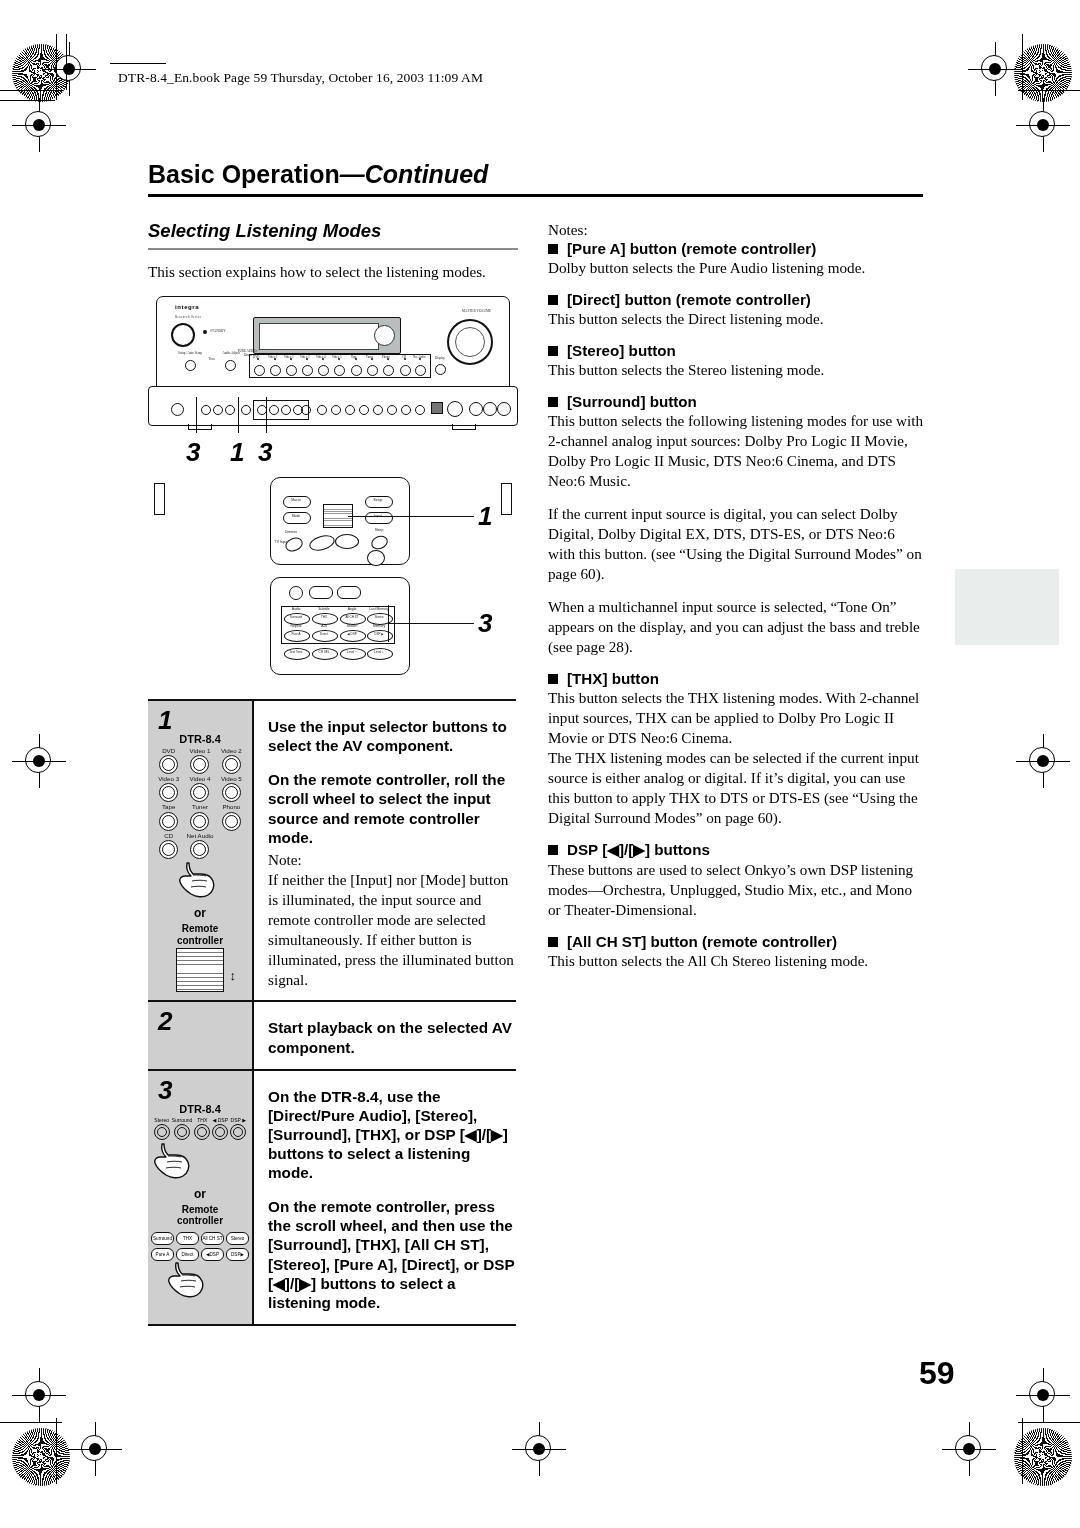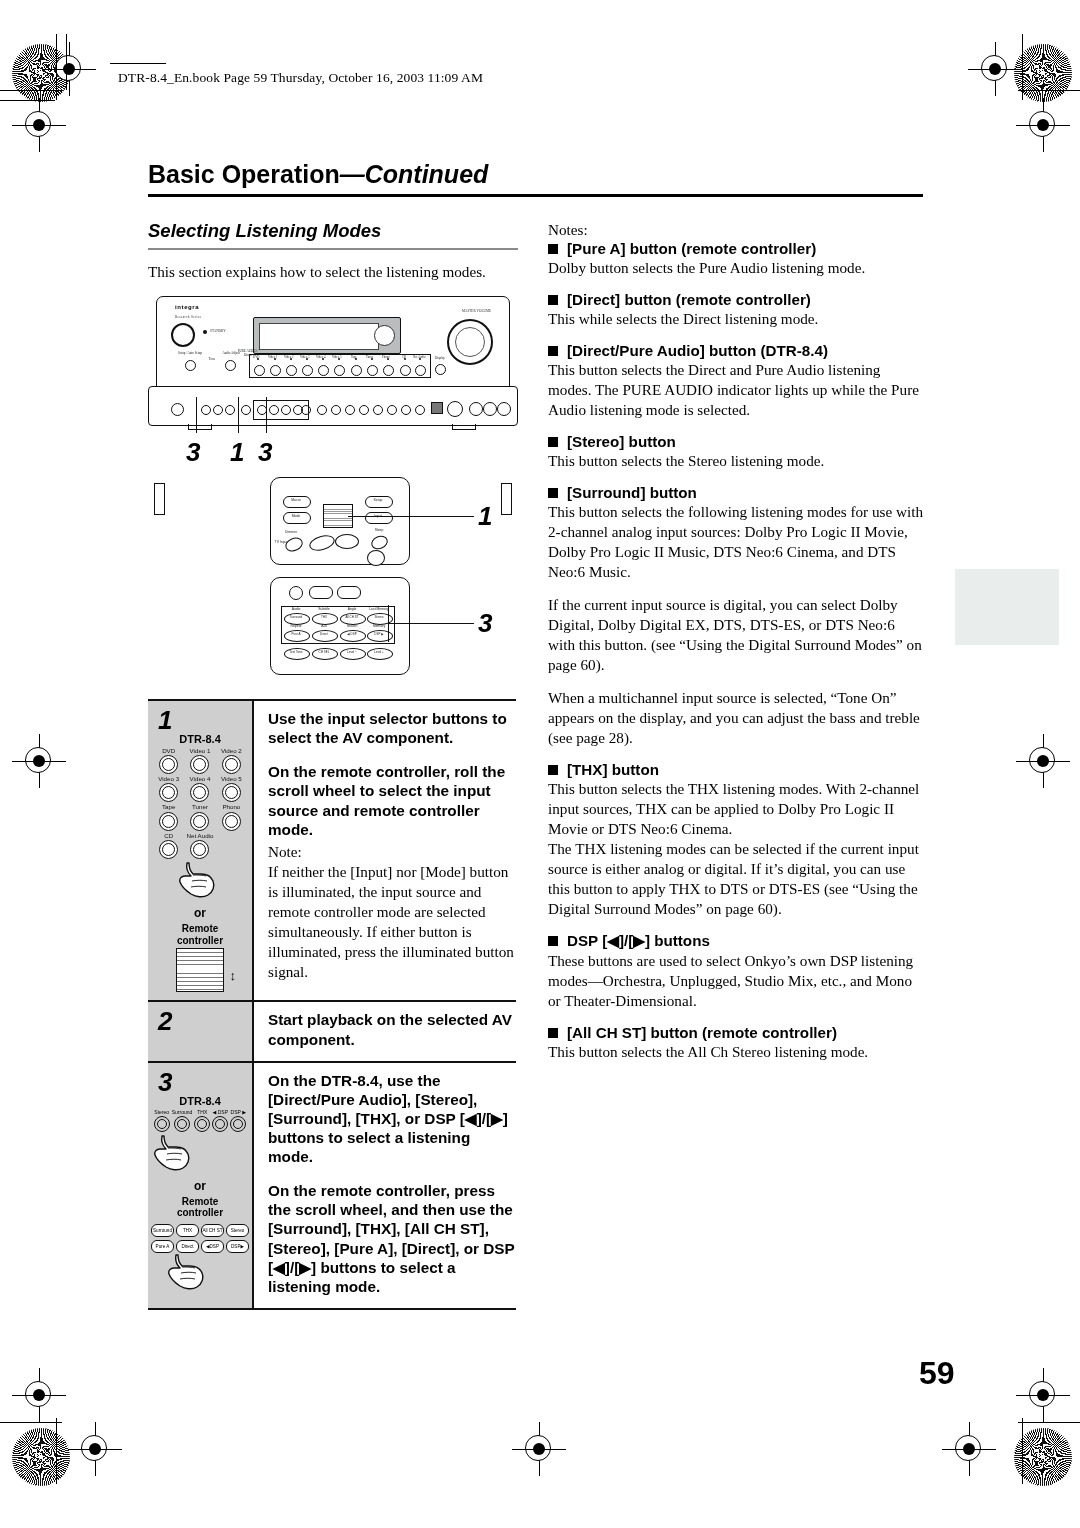--- a/index.html
+++ b/index.html
@@ -90,21 +90,21 @@
   .rm-line{position:absolute;height:1px;background:#111;}
 
   
   .steps{width:368px;border-top:2.2px solid #111;margin-top:6px;}
   .step{display:flex;border-bottom:2.2px solid #111;}
   .step-left{width:104px;background:#cfcfcf;flex:none;position:relative;padding:6px 0 8px 0;}
   .step-right{flex:1;background:#fff;padding:8px 0 10px 14px;border-left:2.2px solid #111;}
   .step-num{font-family:"Liberation Sans",sans-serif;font-size:26px;font-weight:bold;
             font-style:italic;margin-left:10px;line-height:1;}
   .step-h{font-family:"Liberation Sans",sans-serif;font-size:15.3px;font-weight:bold;
-          line-height:1.25;margin:0 0 2px 0;}
+          line-height:1.25;margin:8px 0 2px 0;}
   .step-h + .step-h{margin-top:15px;}
   .step-note-lab{font-size:15.2px;line-height:1.32;margin:3px 0 0 0;}
   .step-note{font-size:15.2px;line-height:1.32;margin:0;}
   .or{font-family:"Liberation Sans",sans-serif;font-size:12px;font-weight:bold;text-align:center;margin:7px 0 3px 0;}
   .rc-lab{font-family:"Liberation Sans",sans-serif;font-size:10px;font-weight:bold;text-align:center;line-height:1.18;}
   .dev-lab{font-family:"Liberation Sans",sans-serif;font-size:11px;font-weight:bold;text-align:center;margin-bottom:3px;}
 
   
   .sel-grid{display:grid;grid-template-columns:repeat(3,1fr);row-gap:2px;padding:0 5px;}
   .sel-cell{text-align:center;}
@@ -601,30 +601,23 @@
           <span>[Pure A] button (remote controller)</span>
         </p>
       <p class="body-p">Dolby button selects the Pure Audio listening mode.</p>
     </div>
 
     <div>
       <p class="sub-h">
           <span class="sq"></span>
           <span>[Direct] button (remote controller)</span>
         </p>
-      <p class="body-p">This while selects the Direct listening mode.</p>
-    </div>
-
-    <div>
-      <p class="sub-h">
-          <span class="sq"></span>
-          <span>[Direct/Pure Audio] button (DTR-8.4)</span>
-        </p>
-      <p class="body-p">This button selects the Direct and Pure Audio listening modes. The PURE AUDIO indicator lights up while the Pure Audio listening mode is selected.</p>
-    </div>
+      <p class="body-p">This button selects the Direct listening mode.</p>
+    </div>
+
 
     <div>
       <p class="sub-h">
           <span class="sq"></span>
           <span>[Stereo] button</span>
         </p>
       <p class="body-p">This button selects the Stereo listening mode.</p>
     </div>
 
     <div>

